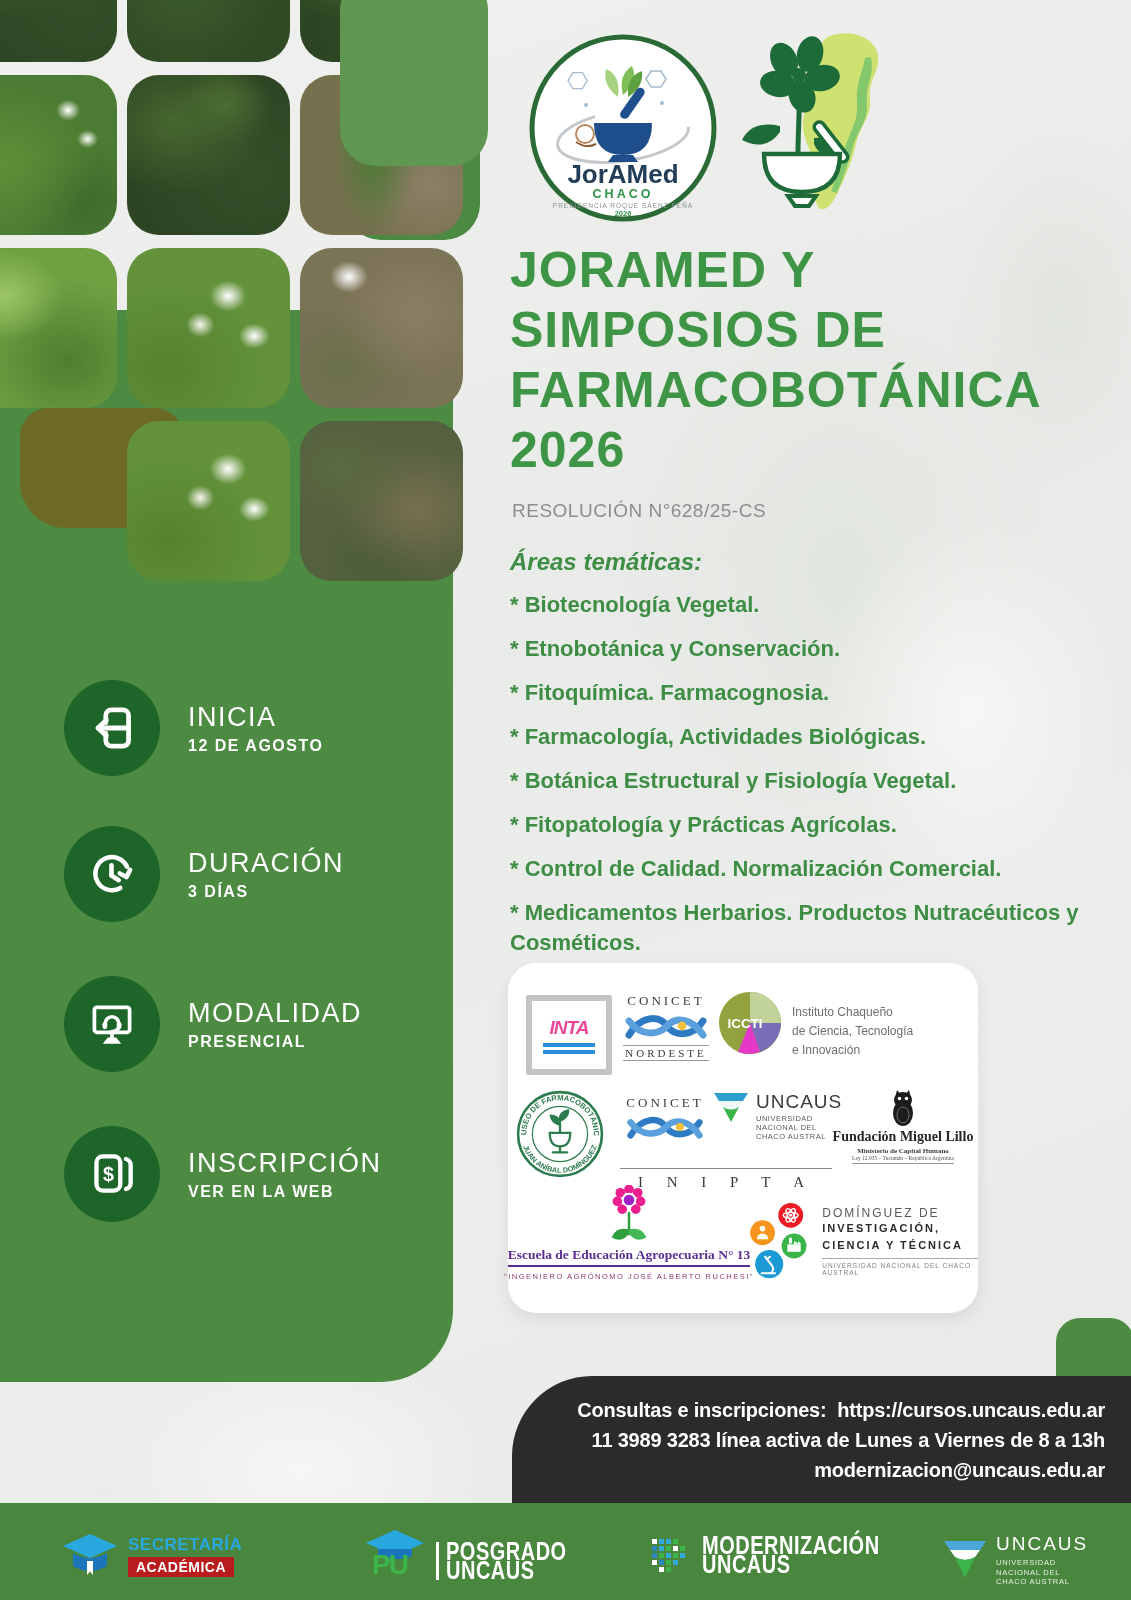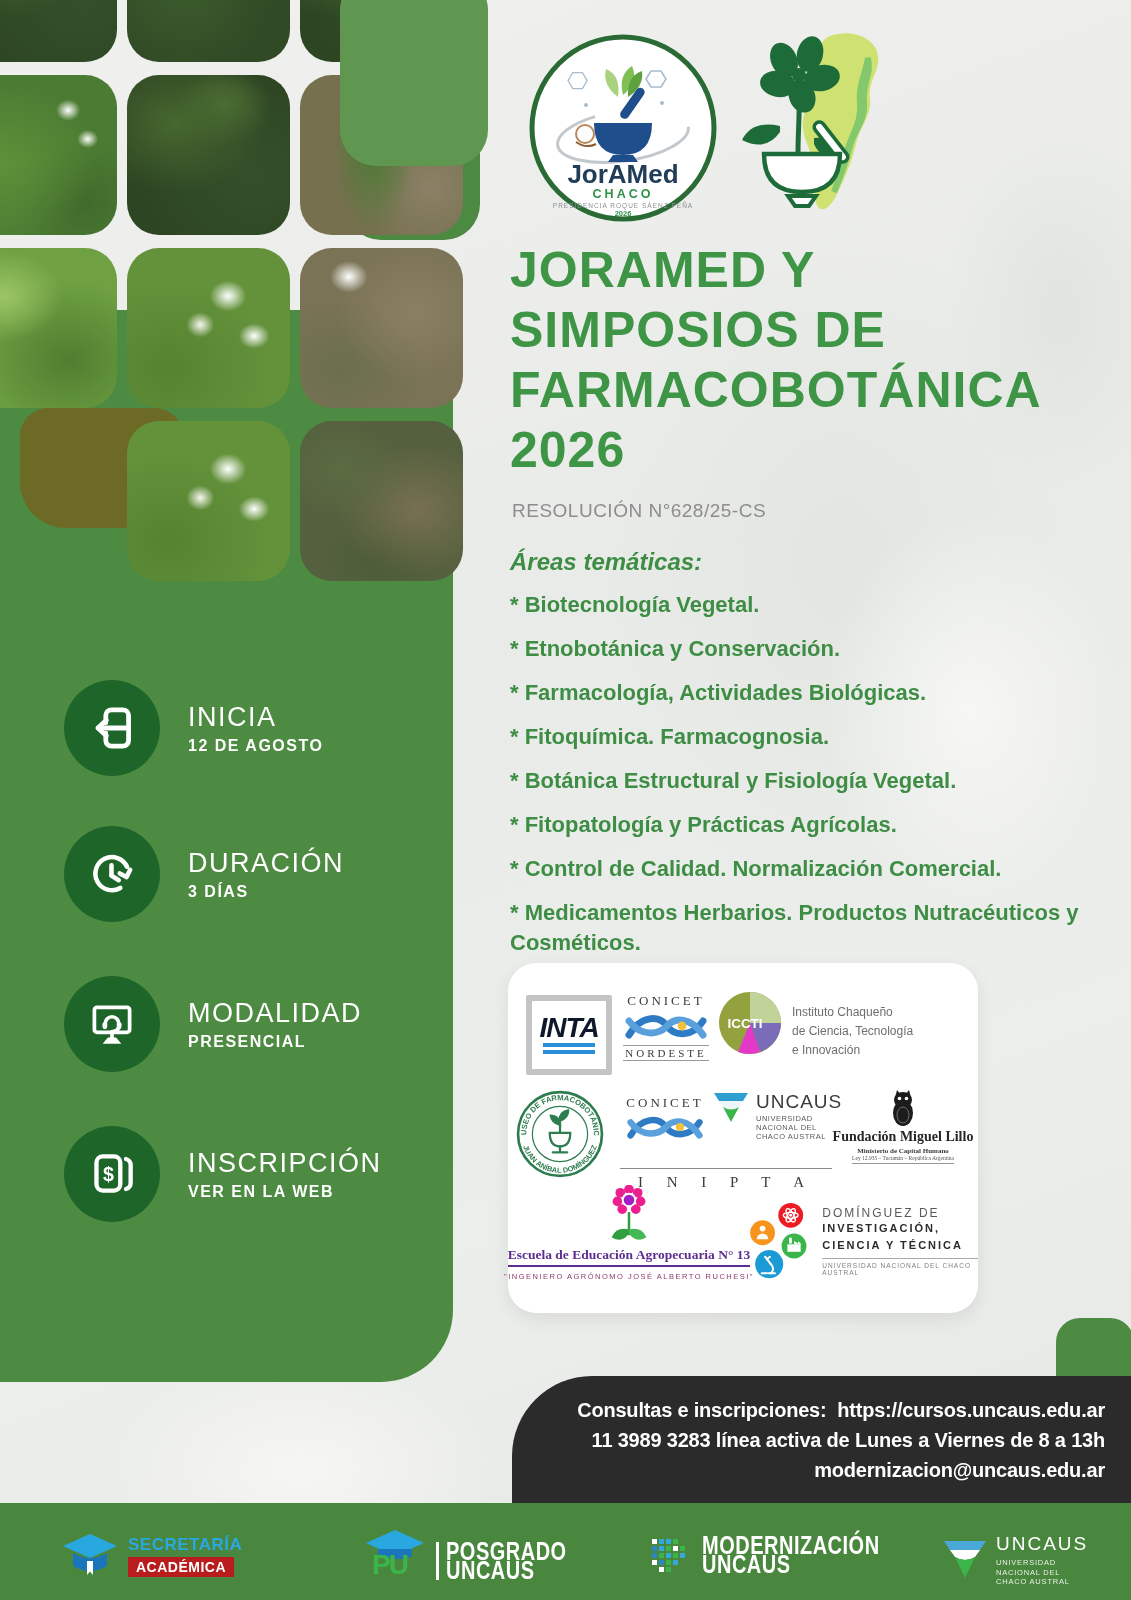--- a/index.html
+++ b/index.html
@@ -63,21 +63,21 @@
   .areas{position:absolute;left:510px;top:548px;width:585px;}
   .areas-heading{color:#3e8d45;font-size:24px;font-weight:bold;font-style:italic;margin-bottom:14px;}
   .area-item{color:#3e8d45;font-size:22px;font-weight:bold;line-height:30px;margin-bottom:14px;}
 
   
   .partners-panel{position:absolute;left:508px;top:963px;width:470px;height:350px;background:#fff;border-radius:28px;
                   box-shadow:0 6px 18px rgba(0,0,0,.08);}
   .pp{position:absolute;}
   .inta-box{left:18px;top:32px;width:74px;height:68px;background:#fff;border:6px solid #c4c4c4;border-radius:2px;
             display:flex;flex-direction:column;align-items:center;justify-content:center;}
-  .inta-word{color:#0f172a;font-size:28px;font-weight:bold;letter-spacing:-1px;font-style:italic;line-height:24px;}
+  .inta-word{color:#ec4899;font-size:19px;font-weight:bold;letter-spacing:-1px;font-style:italic;line-height:24px;}
   .inta-bar{width:52px;height:4px;background:#2b8fd8;margin-top:3px;}
   .conicet{display:flex;flex-direction:column;align-items:center;}
   .conicet-word{font-family:"Liberation Serif",serif;font-size:13px;letter-spacing:3px;color:#3a3a3a;}
   .conicet-sub{font-family:"Liberation Serif",serif;font-size:11px;letter-spacing:3px;color:#3a3a3a;
                border-top:1px solid #9a9a9a;border-bottom:1px solid #9a9a9a;padding:1px 2px;margin-top:2px;}
   .iccti-text{font-size:12px;color:#6d6e70;line-height:19px;}
   .uncaus-small{display:flex;gap:8px;align-items:flex-start;}
   .uncaus-small-name{font-size:19px;color:#3b3b3b;letter-spacing:1px;line-height:18px;}
   .uncaus-small-lines{font-size:7.5px;color:#5a5a5a;letter-spacing:.5px;line-height:9px;margin-top:3px;}
   .inipta{border-top:1.5px solid #8a8a8a;padding-top:5px;text-align:center;
@@ -254,22 +254,22 @@
     <div>SIMPOSIOS DE</div>
     <div>FARMACOBOTÁNICA</div>
     <div>2026</div>
   </div>
   <div class="resolution">RESOLUCIÓN N°628/25-CS</div>
 
   <div class="areas">
     <div class="areas-heading">Áreas temáticas:</div>
     <div class="area-item">* Biotecnología Vegetal.</div>
     <div class="area-item">* Etnobotánica y Conservación.</div>
+    <div class="area-item">* Fitoquímica. Farmacognosia.</div>
     <div class="area-item">* Farmacología, Actividades Biológicas.</div>
-    <div class="area-item">* Fitoquímica. Farmacognosia.</div>
     <div class="area-item">* Botánica Estructural y Fisiología Vegetal.</div>
     <div class="area-item">* Fitopatología y Prácticas Agrícolas.</div>
     <div class="area-item">* Control de Calidad. Normalización Comercial.</div>
     <div class="area-item">* Medicamentos Herbarios. Productos Nutracéuticos y Cosméticos.</div>
     <div class="area-item">* Farmacobotánica y su enseñanza</div>
   </div>
 
   <div class="partners-panel">
 
     <div class="pp inta-box" style="">

